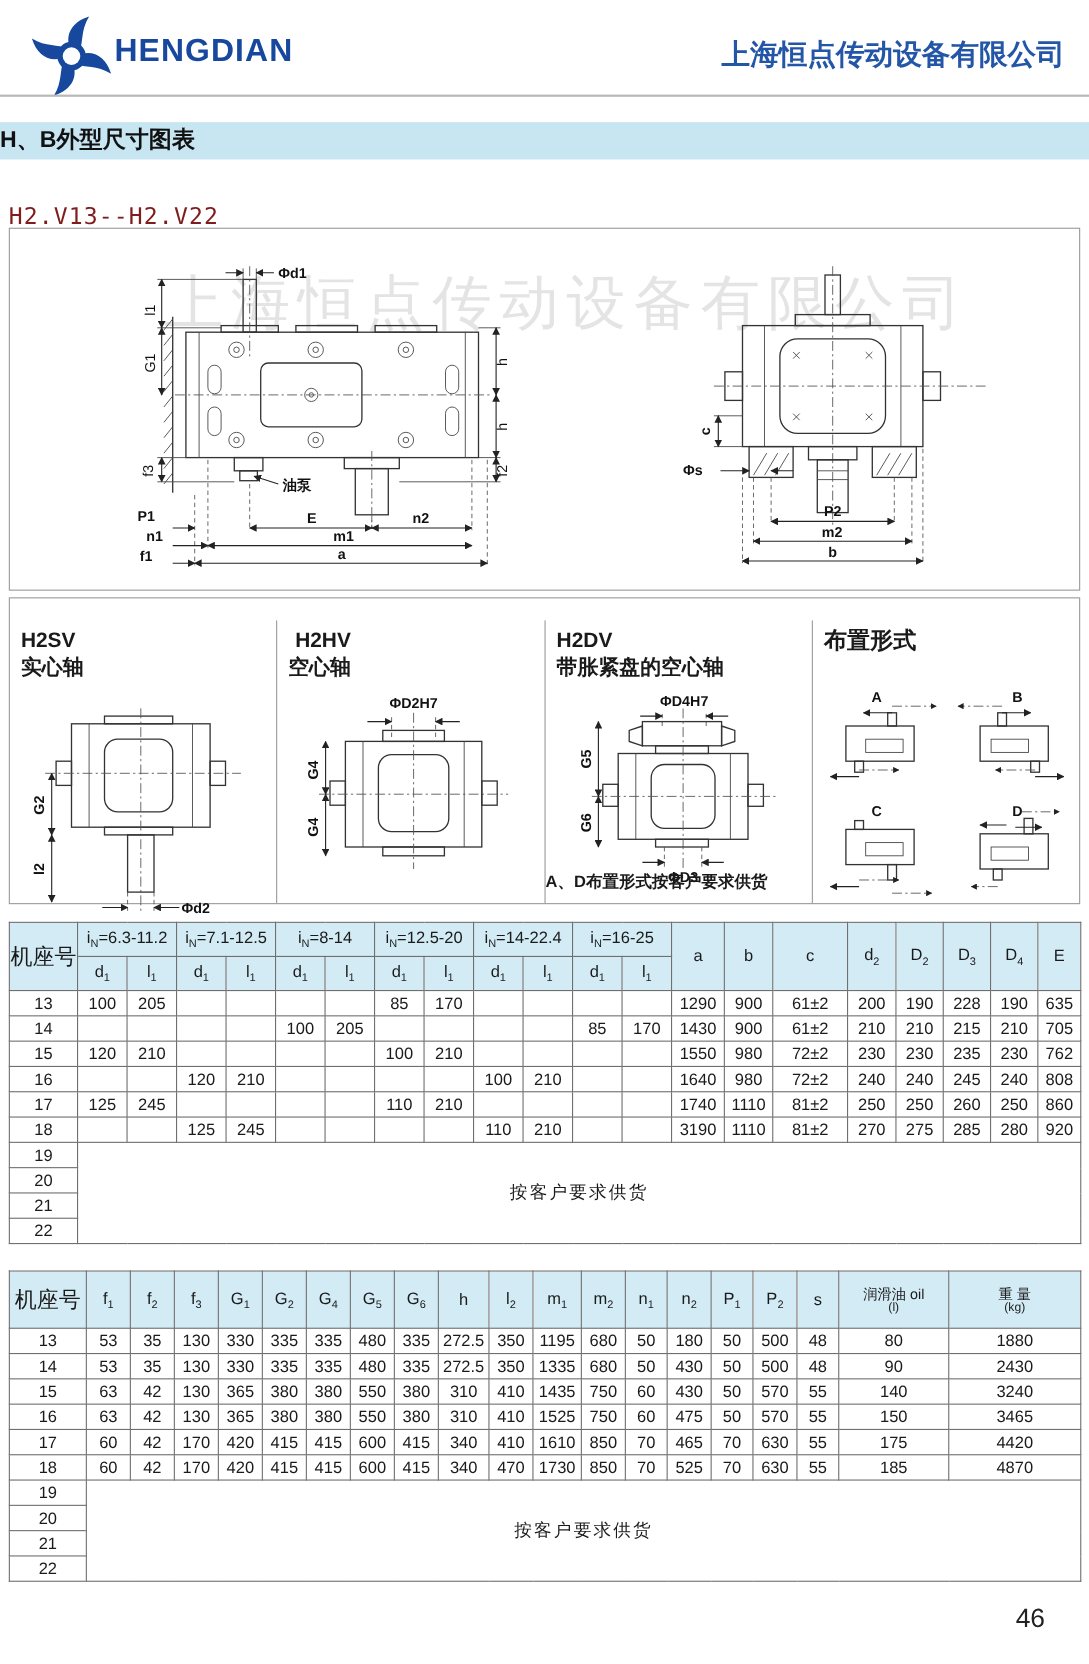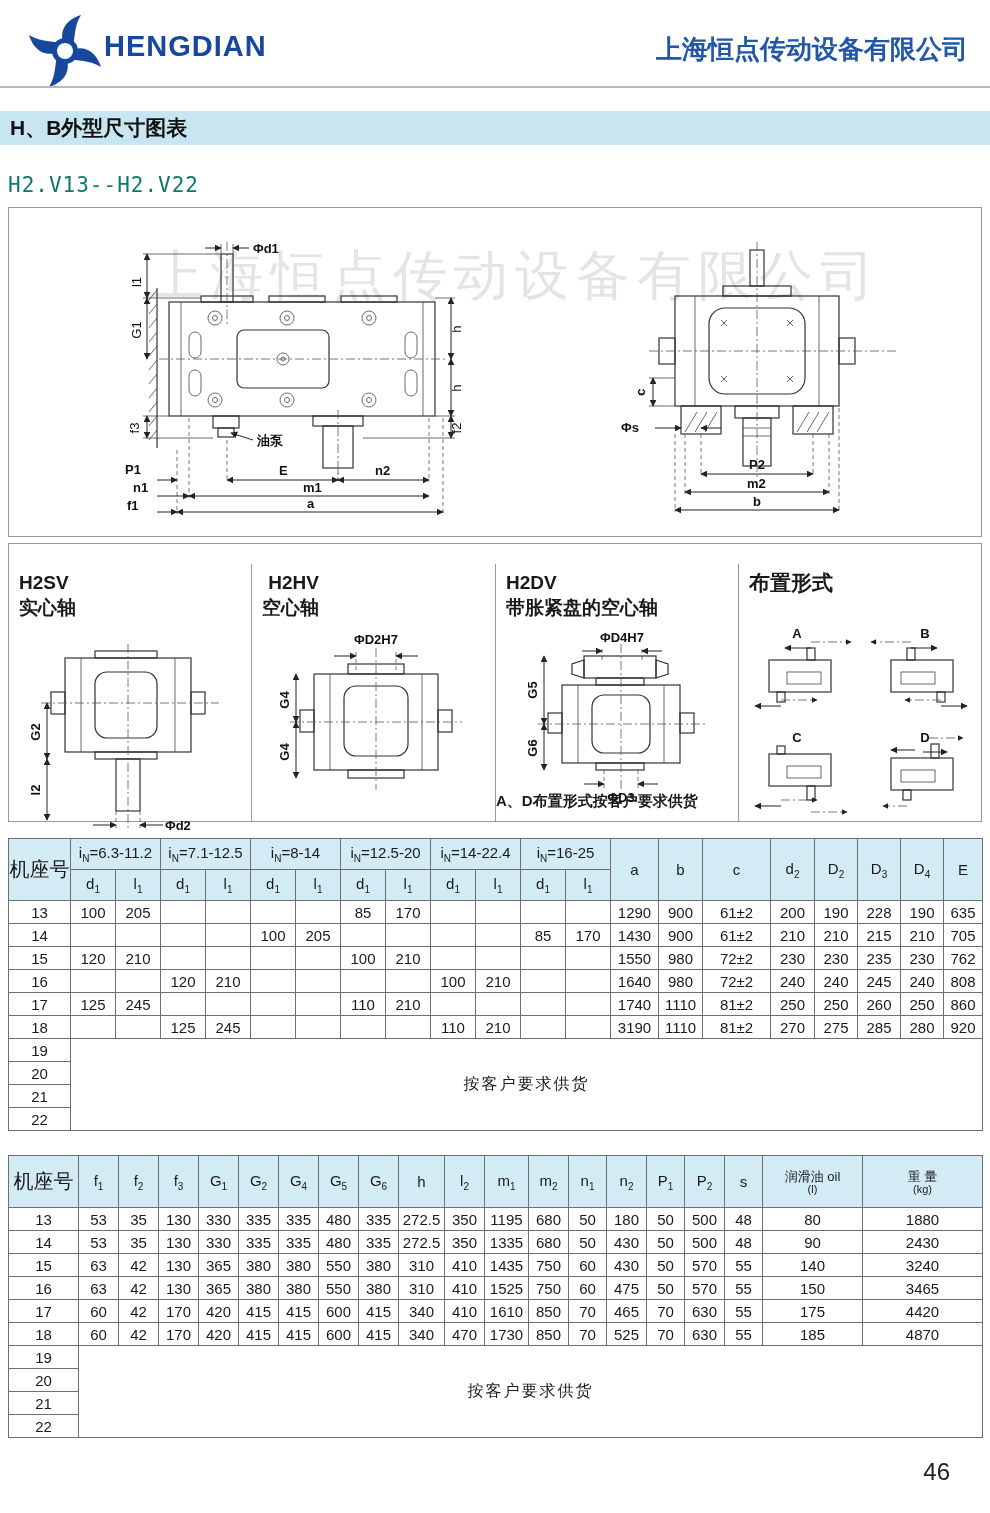--- a/index.html
+++ b/index.html
@@ -4,23 +4,23 @@
 <style>
   html,body{margin:0;padding:0;background:#fff;}
   .page{position:relative;width:990px;height:1513px;background:#fff;overflow:hidden;
         font-family:"Liberation Sans","DejaVu Sans",sans-serif;color:#1a1a1a;}
   
   .logo{position:absolute;left:28px;top:12px;}
   .brand{position:absolute;left:104px;top:30px;font-size:29px;font-weight:bold;color:#17489e;letter-spacing:1px;}
   .company{position:absolute;right:22px;top:32px;font-size:26px;font-weight:bold;color:#2356a7;}
   .rule{position:absolute;left:0;top:86px;width:990px;border-top:2px solid #b9b9b9;}
   .banner{position:absolute;left:0;top:111px;width:990px;height:34px;background:#c7e6f1;
-          font-size:21px;font-weight:bold;line-height:34px;padding-left:10px;box-sizing:border-box;color:#111;}
-  .model-range{position:absolute;left:8px;top:173px;font-size:21px;letter-spacing:1px;
-               font-family:"DejaVu Sans Mono","Liberation Mono",monospace;color:#0f766e;}
+          font-size:21px;font-weight:bold;line-height:34px;box-sizing:border-box;color:#111;}
+  .model-range{position:absolute;left:8px;top:185px;font-size:21px;letter-spacing:1px;
+               font-family:"DejaVu Sans Mono","Liberation Mono",monospace;color:#7f1d1d;}
   
   .main-panel{position:absolute;left:8px;top:207px;width:972px;height:328px;border:1px solid #999;background:#fff;}
   .panel-title{position:absolute;left:12px;top:8px;font-size:21px;font-weight:bold;color:#111;}
   .panel-title .sub{font-size:14px;margin-left:8px;}
   .watermark{position:absolute;left:140px;top:32px;font-size:54px;letter-spacing:7px;color:#8a8a8a;
              opacity:.22;white-space:nowrap;pointer-events:none;}
   
   .quad{position:absolute;left:8px;top:543px;width:972px;height:277px;border:1px solid #999;display:flex;background:#fff;}
   .qpanel{position:relative;border-right:1px solid #999;box-sizing:border-box;margin-top:20px;}
   .qpanel:last-child{border-right:none;}

